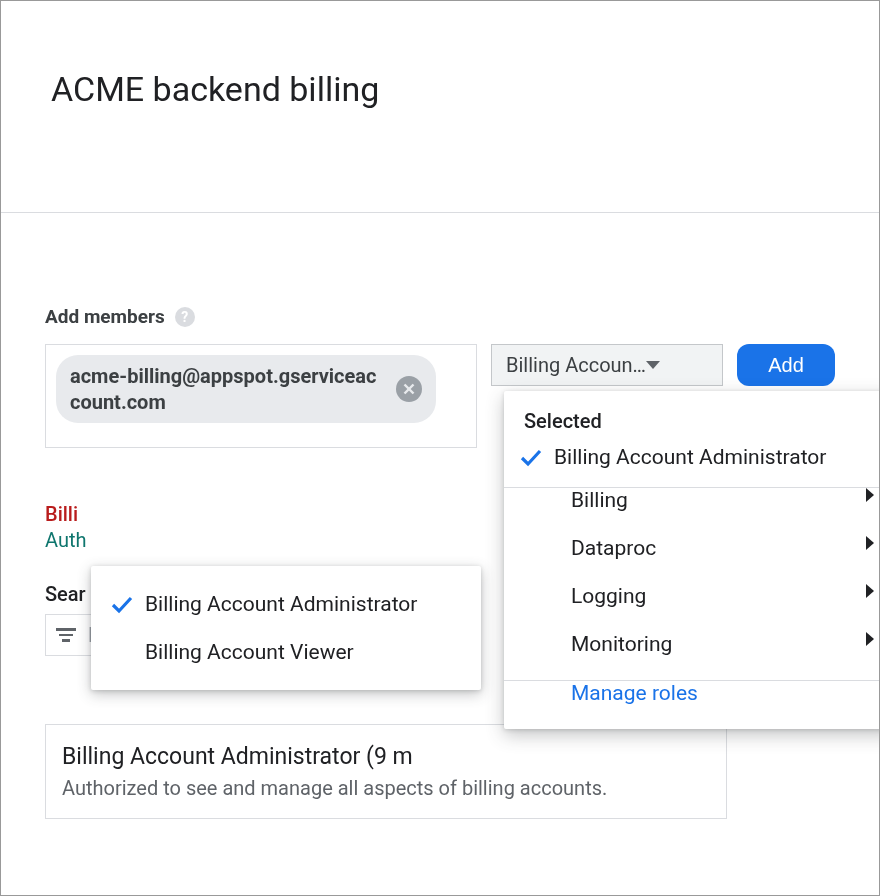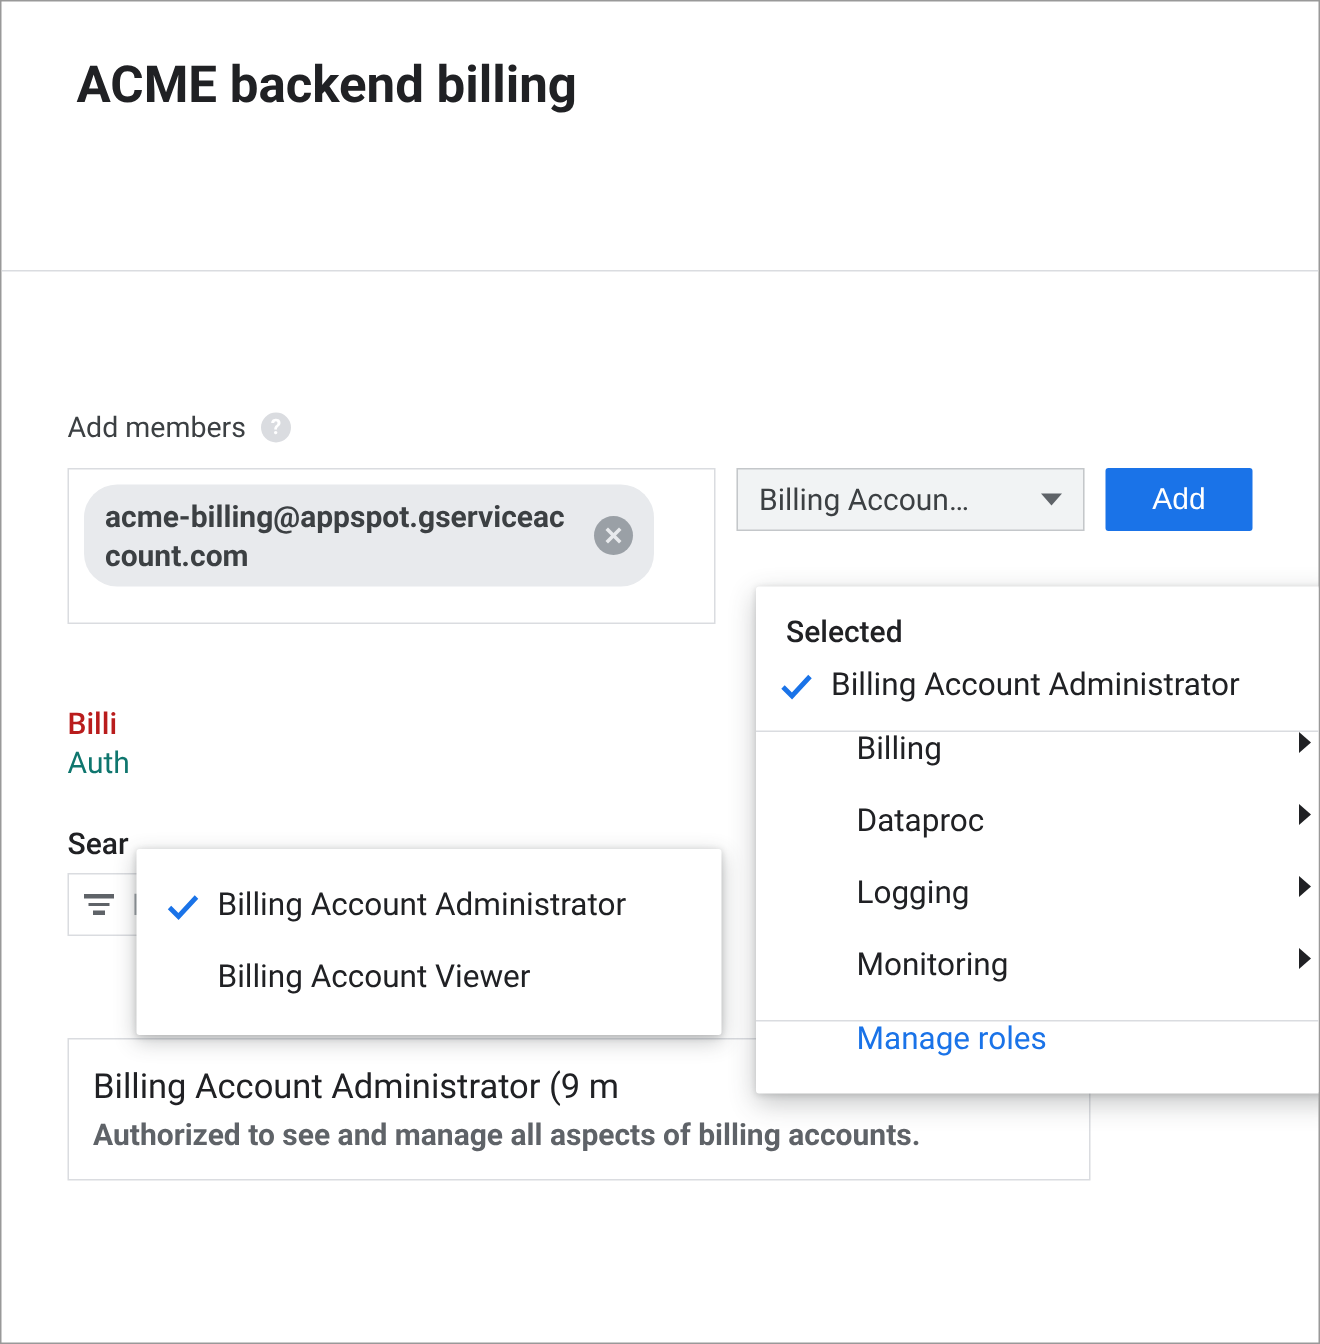--- a/index.html
+++ b/index.html
@@ -12,22 +12,23 @@
       background: #fff;
       width: 880px;
       height: 896px;
       position: relative;
       overflow: hidden;
       border: 1.5px solid #999;
     }
     .page-title {
       font-size: 34px;
       color: #202124;
-      font-weight: 700;
+      font-weight: 400;
       padding: 36px 16px 0 50px;
+      margin-top: 32px;
     }
     .tab-bar {
       margin-top: 54px;
       display: flex;
       height: 50px;
     }
     .tab-item {
       font-size: 20px;
       color: #1a73e8;
       font-weight: 500;
@@ -49,21 +50,21 @@
       position: relative;
     }
     .field-label-row {
       display: flex;
       align-items: center;
       gap: 10px;
     }
     .field-label {
       font-size: 19px;
       color: #3c4043;
-      font-weight: 400;
+      font-weight: 700;
     }
     .help-icon {
       width: 20px;
       height: 20px;
       border-radius: 50%;
       background: #dadce0;
       display: flex;
       align-items: center;
       justify-content: center;
       color: #fff;
@@ -114,41 +115,40 @@
       cursor: pointer;
       flex-shrink: 0;
     }
     .role-select {
       width: 232px;
       height: 42px;
       border: 1px solid #c4c7ca;
       background: #f1f3f4;
       display: flex;
       align-items: center;
-      justify-content: space-between;
       padding: 0 14px;
       cursor: pointer;
     }
     .role-select-text {
       color: #3c4043;
       font-size: 20px;
       white-space: nowrap;
       overflow: hidden;
       text-overflow: ellipsis;
     }
     .add-button {
       background: #1a73e8;
       color: #fff;
       border: none;
       height: 42px;
       width: 98px;
       font-size: 20px;
       font-weight: 500;
       cursor: pointer;
-      border-radius: 2px;
+      border-radius: 12px;
     }
     .section-heading {
       font-size: 20px;
       color: #b91c1c;
       font-weight: 500;
       margin-top: 54px;
     }
     .section-desc {
       font-size: 20px;
       color: #0f766e;
@@ -194,21 +194,20 @@
       width: 682px;
     }
     .card-title {
       font-size: 23px;
       color: #202124;
     }
     .card-desc {
       font-size: 20px;
       color: #5f6368;
       margin-top: 6px;
-      font-weight: bold;
     }
 
     
     .submenu {
       position: absolute;
       left: 90px;
       top: 565px;
       width: 390px;
       background: #fff;
       border-radius: 2px;

